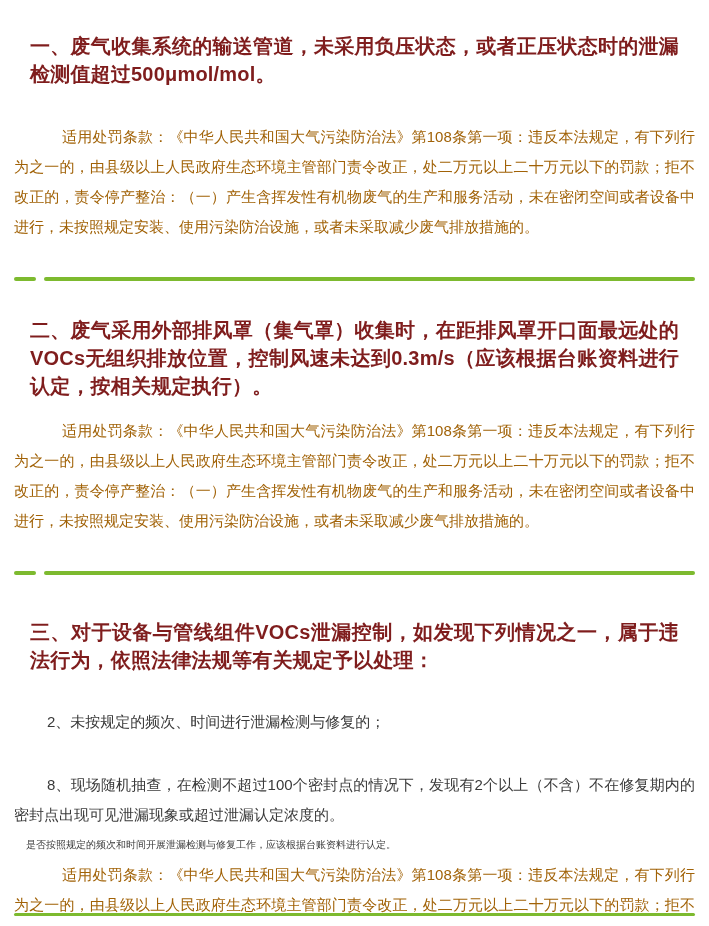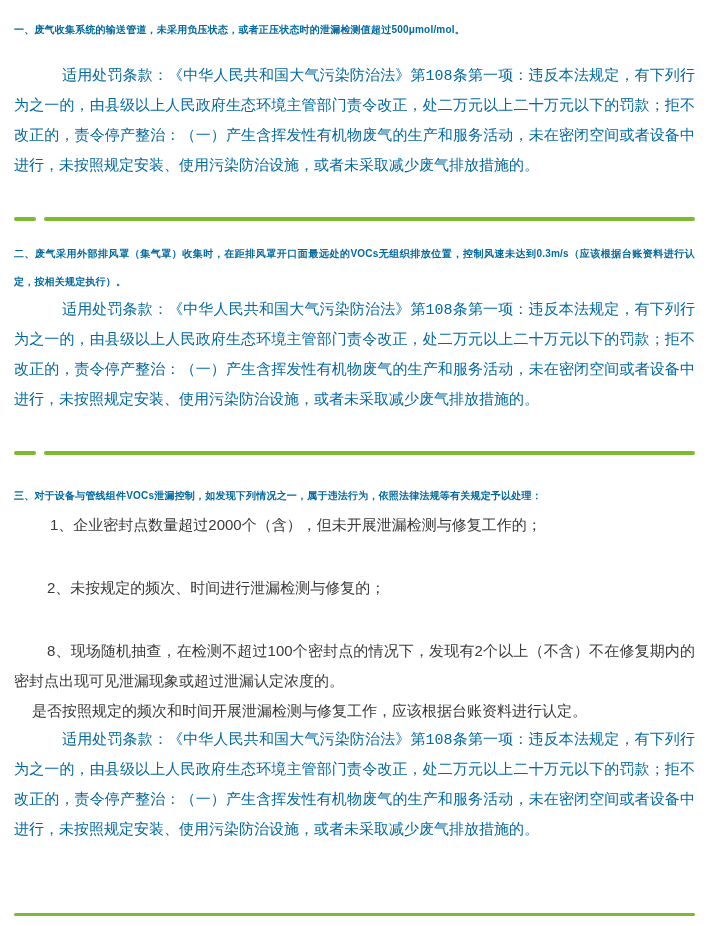--- a/index.html
+++ b/index.html
@@ -17,54 +17,53 @@
     position: relative;
     width: 709px;
     height: 926px;
     box-sizing: border-box;
     padding: 10px 14px 0 14px;
   }
   .section {
     position: relative;
   }
   .heading {
-    color: #0369a1;
+    color: #7f1d1d;
     font-weight: bold;
-    font-size: 10px;
+    font-size: 20px;
     line-height: 28px;
     letter-spacing: 0.2px;
     text-align: justify;
-    margin: 0;
+    margin: 16px;
   }
   .body-text {
-    color: #0369a1;
+    color: #a16207;
     font-size: 15px;
     line-height: 30px;
     text-align: justify;
     margin: 0;
-    font-family: Liberation Mono, monospace;
   }
   .indent-gap {
     text-indent: 3.2em;
   }
   .sub-item {
     color: #3a3a3a;
     font-size: 15px;
     line-height: 30px;
     text-align: justify;
     margin: 0;
     text-indent: 2.4em;
   }
   .sub-item.tight {
     text-indent: 2.2em;
     margin-top: 33px;
   }
   .note {
     color: #3a3a3a;
-    font-size: 15px;
+    font-size: 10px;
     line-height: 30px;
     text-align: justify;
     margin: 0;
     text-indent: 1.2em;
   }
   .spacer-sm { height: 10px; }
   .spacer-md { height: 18px; }
   .spacer-lg { height: 26px; }
 
   .divider {
@@ -126,21 +125,20 @@
 
   <div class="divider">
     <span class="bar left"></span>
     <span class="bar right"></span>
   </div>
 
   <div class="spacer-md"></div>
 
   <div class="section">
     <p class="heading">三、对于设备与管线组件VOCs泄漏控制，如发现下列情况之一，属于违法行为，依照法律法规等有关规定予以处理：</p>
-    <p class="sub-item">1、企业密封点数量超过2000个（含），但未开展泄漏检测与修复工作的；</p>
     <p class="sub-item tight">2、未按规定的频次、时间进行泄漏检测与修复的；</p>
     <p class="sub-item tight">8、现场随机抽查，在检测不超过100个密封点的情况下，发现有2个以上（不含）不在修复期内的密封点出现可见泄漏现象或超过泄漏认定浓度的。</p>
     <p class="note">是否按照规定的频次和时间开展泄漏检测与修复工作，应该根据台账资料进行认定。</p>
     <p class="body-text indent-gap">适用处罚条款：《中华人民共和国大气污染防治法》第108条第一项：违反本法规定，有下列行为之一的，由县级以上人民政府生态环境主管部门责令改正，处二万元以上二十万元以下的罚款；拒不改正的，责令停产整治：（一）产生含挥发性有机物废气的生产和服务活动，未在密闭空间或者设备中进行，未按照规定安装、使用污染防治设施，或者未采取减少废气排放措施的。</p>
   </div>
 
   <div class="bottom-rule"></div>
 
 </div>
 

